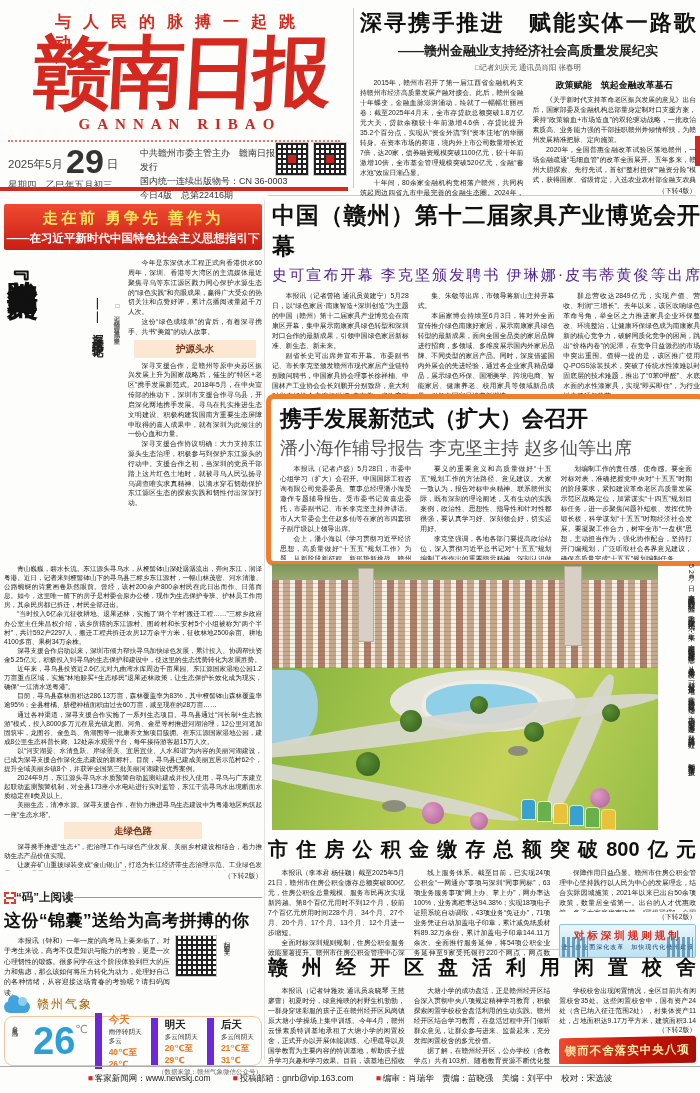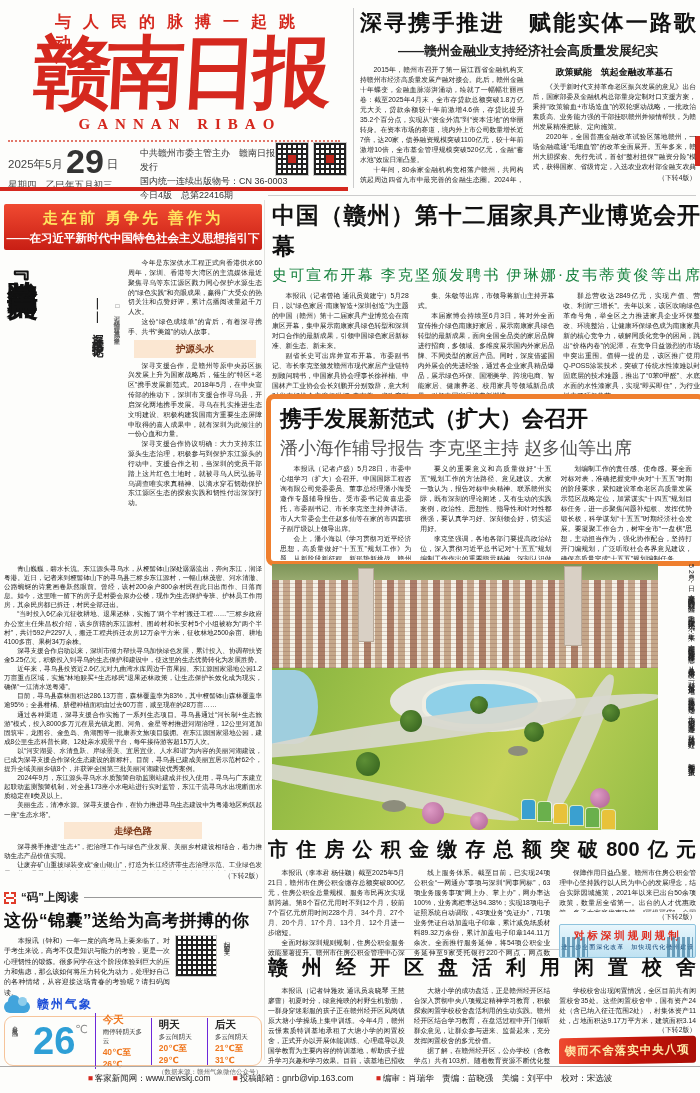--- a/index.html
+++ b/index.html
@@ -64,21 +64,21 @@
   .ga-narrow{position:absolute;left:124px;top:2px;width:134px;height:300px;overflow:hidden;
              font-size:6.8px;line-height:1.45;color:#222;}
   .ga-narrow .sechead{margin:3px 6px;}
   .ga-full{margin-top:4px;height:316px;display:flex;flex-direction:column;
            font-size:6.6px;line-height:1.38;color:#222;}
   .ga-full .flow{flex:1;overflow:hidden;}
   .ga-full .sechead{margin:3px 60px;}
   
   .furn{position:absolute;left:272px;top:200px;width:428px;height:190px;}
   .furn-h{font-size:23px;font-weight:bold;color:#111;text-align:justify;text-align-last:justify;}
-  .furn-sub{font-family:"Liberation Serif","DejaVu Serif",serif;font-size:15px;margin-top:4px;color:#15803d;
+  .furn-sub{font-family:"Liberation Serif","DejaVu Serif",serif;font-size:15px;margin-top:4px;color:#4c1d95;
             text-align:justify;text-align-last:justify;}
   .furn-cols{margin-top:6px;height:128px;}
   
   .study{position:absolute;left:266px;top:394px;width:412px;height:152px;background:#fff;
          border:5px solid #ef7f2e;border-radius:8px;padding:5px 9px;}
   .study-h{font-size:22px;font-weight:bold;color:#111;}
   .study-sub{font-size:18px;color:#555;margin-top:2px;}
   .study-cols{margin-top:4px;height:96px;}
   
   .photo{position:absolute;left:272px;top:564px;width:386px;height:266px;overflow:hidden;background:#9cb868;}
@@ -117,46 +117,46 @@
   .sky.l{left:2px;} .sky.r{right:2px;}
   
   .school{position:absolute;left:268px;top:954px;width:428px;height:106px;}
   .school-h{font-size:20px;font-weight:bold;color:#111;text-align:justify;text-align-last:justify;}
   .school-cols{margin-top:5px;height:78px;}
   .redbanner{height:27px;margin-top:2px;border-radius:3px;transform:skewY(-1deg);
      background:linear-gradient(95deg,#ef4a30,#c01208 60%,#a80e06);
      color:#ffe9a8;font-weight:bold;font-size:11.5px;text-align:center;line-height:27px;letter-spacing:1px;}
   
   .qrread{position:absolute;left:4px;top:890px;width:258px;height:100px;}
-  .qr-tagrow{display:flex;align-items:center;gap:5px;}
+  .qr-tagrow{display:flex;align-items:center;}
   .scan-icon{width:12px;height:12px;background:
      linear-gradient(#e03c2a,#e03c2a) 0 0/5px 2px,linear-gradient(#e03c2a,#e03c2a) 0 0/2px 5px,
      linear-gradient(#e03c2a,#e03c2a) 100% 0/5px 2px,linear-gradient(#e03c2a,#e03c2a) 100% 0/2px 5px,
      linear-gradient(#e03c2a,#e03c2a) 0 100%/5px 2px,linear-gradient(#e03c2a,#e03c2a) 0 100%/2px 5px,
      linear-gradient(#e03c2a,#e03c2a) 100% 100%/5px 2px,linear-gradient(#e03c2a,#e03c2a) 100% 100%/2px 5px,
      linear-gradient(#e03c2a,#e03c2a) 50% 50%/8px 2px;background-repeat:no-repeat;}
   .qr-tag{font-size:11.5px;font-weight:bold;color:#222;}
   .qr-tagline{flex:1;border-top:1px solid #999;}
   .qrread-h{font-size:17px;font-weight:bold;color:#111;margin-top:4px;letter-spacing:0.5px;}
   .qrread-row{display:flex;gap:6px;margin-top:4px;}
   .qrread-row p.para{width:166px;font-size:6.9px;line-height:1.5;color:#222;}
   .qr3{width:40px;height:40px;flex:none;}
   .qr-vlabel{writing-mode:vertical-rl;font-size:6.5px;color:#333;height:42px;letter-spacing:2px;}
   .weather{position:absolute;left:4px;top:996px;width:258px;}
   .wx-titlerow{display:flex;align-items:center;gap:7px;}
   .cloud-icon{position:relative;width:26px;height:12px;background:#42a4dc;border-radius:7px;margin-top:4px;}
   .cloud-icon::before{content:'';position:absolute;width:12px;height:12px;background:#42a4dc;border-radius:50%;top:-6px;left:4px;}
   .cloud-icon::after{content:'';position:absolute;width:9px;height:9px;background:#8ecdec;border-radius:50%;top:-4px;left:14px;}
-  .wx-title{font-size:12px;font-weight:bold;color:#1d4ed8;letter-spacing:2px;}
+  .wx-title{font-size:12px;font-weight:normal;color:#a16207;letter-spacing:2px;}
   .wx-box{display:flex;align-items:center;margin-top:3px;border:1px solid #f6c49a;border-radius:9px;
           padding:2px 5px;height:44px;}
   .wx-vlabel{writing-mode:vertical-rl;font-size:6px;color:#555;height:40px;letter-spacing:1px;}
   .wx-temp{font-size:38px;font-weight:bold;color:#2e9fd6;line-height:42px;margin-left:14px;}
   .wx-unit{font-size:11px;color:#888;align-self:flex-start;margin-top:4px;}
-  .wx-day{flex:1;padding-left:7px;margin-left:7px;border-left:1px solid #6d28d9;}
+  .wx-day{flex:1;padding-left:7px;margin-left:7px;border-left:7px solid #6d28d9;}
   .wx-day:first-of-type{border-left:none;}
   .wx-name{font-size:10.5px;font-weight:bold;color:#222;}
   .wx-name.today{color:#f07820;}
   .wx-desc{font-size:6.6px;color:#333;margin-top:1px;}
   .wx-range{font-size:8.5px;font-weight:bold;color:#f07820;margin-top:1px;}
   .wx-src{font-size:6.5px;color:#666;text-align:right;margin-top:2px;}
   
   .vdiv2{position:absolute;left:264px;top:200px;width:1px;height:860px;background:#e2e2de;}
   .hsep1{left:268px;top:195px;width:428px;}
   .hsep2{left:268px;top:949px;width:428px;}
@@ -192,20 +192,21 @@
   <div class="redrule"></div>
   <div class="vdiv"></div>
   <div class="redtick"></div>
   <div class="hline hsep1"></div>
   <div class="hline hsep2"></div>
   <div class="vdiv2"></div>
 
   <div class="finance">
     <div class="fin-h">深寻携手推进　赋能实体一路歌</div>
     <div class="fin-sub">——赣州金融业支持经济社会高质量发展纪实</div>
+    <div class="fin-by">□记者刘庆元 通讯员肖阳 张春明</div>
     <div class="cols fin-cols">
       <div class="col">
           <p class="para">2015年，赣州市召开了第一届江西省金融机构支持赣州市经济高质量发展产融对接会。此后，赣州金融十年蝶变，金融血脉澎湃涌动，绘就了一幅幅壮丽画卷：截至2025年4月末，全市存贷款总额突破1.8万亿元大关，贷款余额较十年前激增4.6倍，存贷比提升35.2个百分点，实现从“资金外流”到“资本洼地”的华丽转身。在资本市场的赛道，境内外上市公司数量增长近7倍，达20家，债券融资规模突破1100亿元，较十年前激增10倍，全市基金管理规模突破520亿元，金融“蓄水池”效应日渐凸显。</p>
           <p class="para">十年间，80余家金融机构竞相落户赣州，共同构筑起周边四省九市中最完善的金融生态圈。2024年，赣州金融业增加值达292亿元，对GDP贡献达5.9%，金融业税收跻身全市前五大行业，成为驱动经济发展的强劲引擎。</p>
         </div>
       <div class="col fin-col2">
         <div class="fin-sec">政策赋能　筑起金融改革基石</div>
         <div class="flow">
             <p class="para">《关于新时代支持革命老区振兴发展的意见》出台后，国家部委及金融机构总部量身定制对口支援方案，秉持“政策输血+市场造血”的双轮驱动战略，一批政治素质高、业务能力强的干部挂职赣州并倾情帮扶，为赣州发展精准把脉、定向施策。</p>
             <p class="para">2020年，全国普惠金融改革试验区落地赣州，一场金融疏通“毛细血管”的改革全面展开。五年多来，赣州大胆探索、先行先试，首创“整村担保”“融资分险”模式，获得国家、省级肯定，入选农业农村部金融支农典型案例，普惠金融服务中心一站式金融服务模式在全省推广，信贷投放持续保持“量增、面扩、价降、质优”的良好局面，普惠群体金融可得性、获得感和满意度显著提升。</p>

